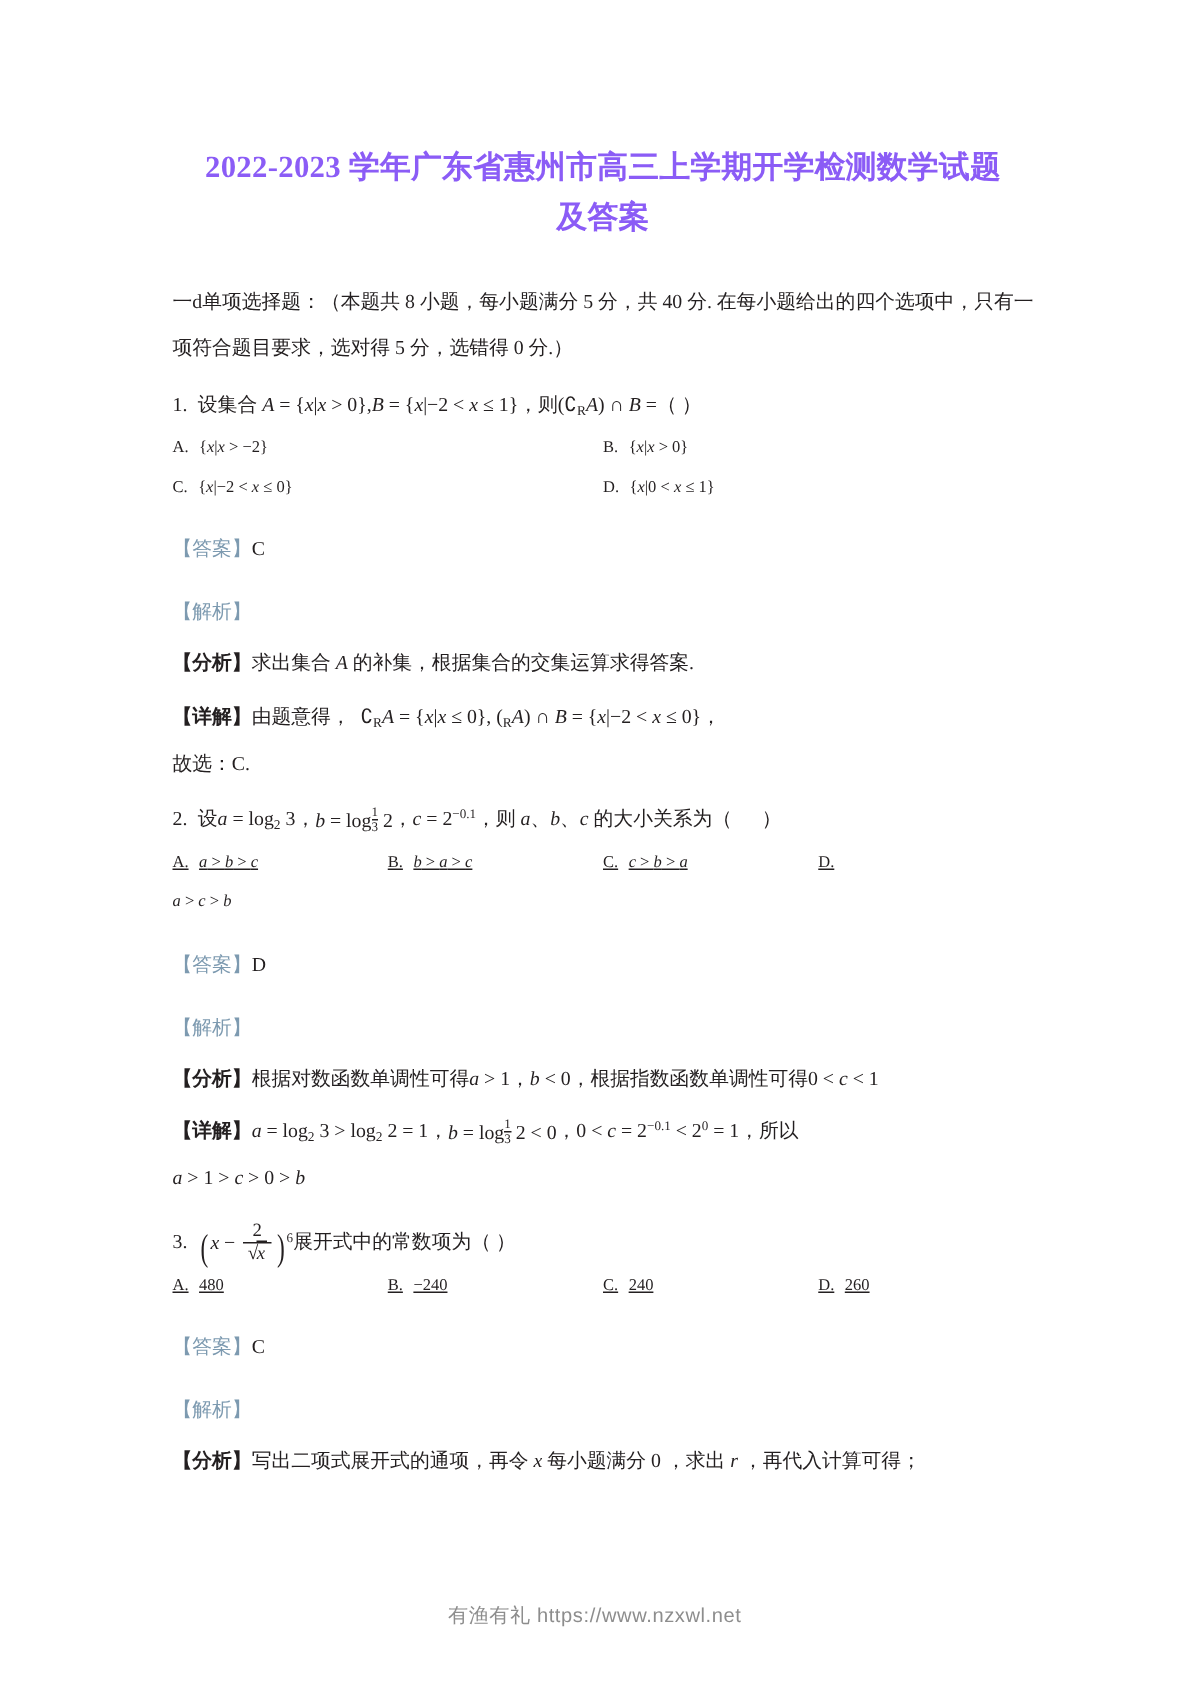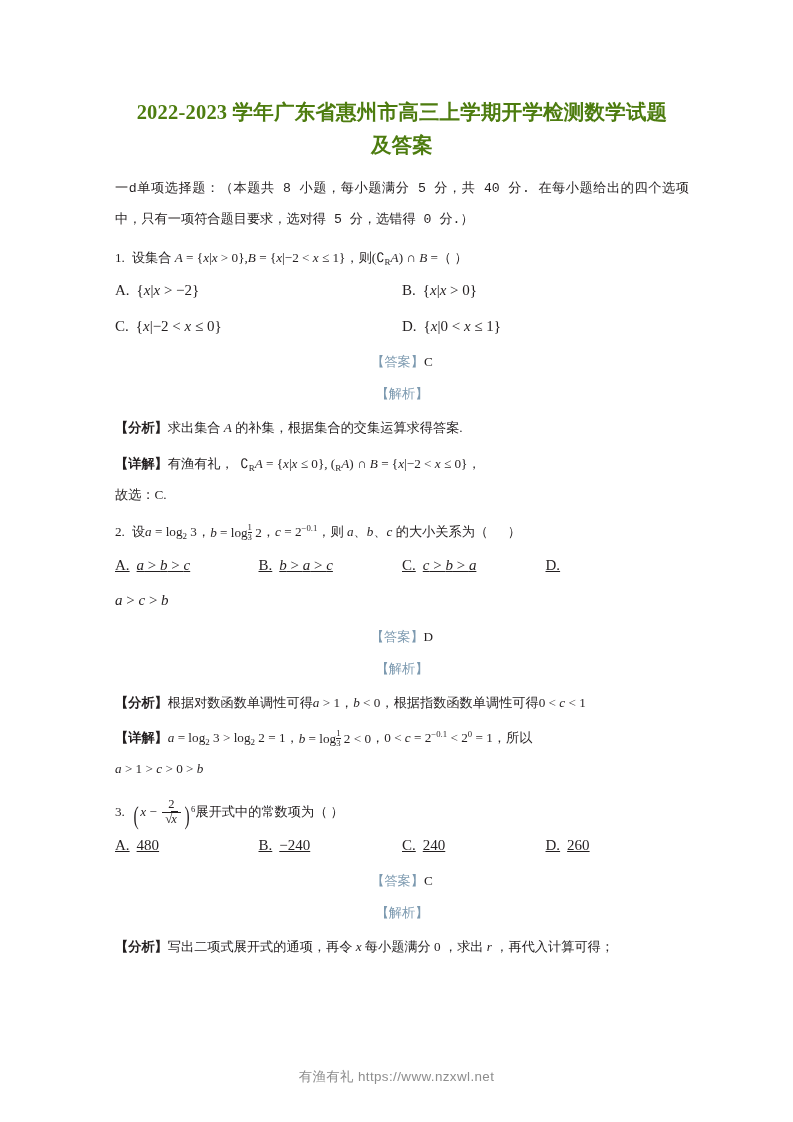--- a/index.html
+++ b/index.html
@@ -25,58 +25,56 @@
   }
   
   .doc-title {
     margin: 0;
     padding-top: 96px;
     text-align: center;
     font-size: 20.5px;
     font-weight: bold;
     line-height: 1.62;
     letter-spacing: .2px;
-    color: #4d7c0f;
+    color: #8b5cf6;
   }
   .doc-title .ttl-line { display: block; }
   
   .para {
     font-size: 13.2px;
     line-height: 2.28;
     text-align: justify;
     margin: 0;
     color: #231f20;
   }
   .intro {
-    margin-top: 12px;
+    margin-top: 24px;
     font-size: 13.2px;
     line-height: 2.3;
-    font-family: Liberation Mono, monospace;
   }
   .q-stem {
     margin-top: 9px;
     font-size: 13.2px;
     line-height: 2.1;
   }
   .q-num { margin-right: 7px; }
   .opts {
     display: flex;
     width: 100%;
     margin-top: 2px;
-    font-size: 15px;
+    font-size: 11px;
     line-height: 2.25;
   }
   .opts .op { flex: 0 0 50%; }
   .opts4 .op { flex: 0 0 25%; text-decoration: underline; }
   .opt-lab { margin-right: 7px; }
   .tag-line {
-    margin-top: 6px;
+    margin-top: 16px;
     font-size: 13.2px;
     line-height: 1.95;
-    text-align: center;
   }
   .tag {
     color: #7d9ab0;
   }
   .ans-val { color: #231f20; }
   .ana {
     margin-top: 7px;
     font-size: 13.2px;
     line-height: 2.18;
     text-align: justify;
@@ -174,21 +172,21 @@
   <div class="tag-line">
     <span class="tag">【答案】</span><span class="ans-val">C</span>
   </div>
   <div class="tag-line">
     <span class="tag">【解析】</span>
   </div>
   <div class="ana">
     <span class="ana-lab">【分析】</span><span>求出集合 <i class="mi">A</i> 的补集，根据集合的交集运算求得答案.</span>
   </div>
   <div class="ana">
-    <span class="ana-lab">【详解】</span><span>有渔有礼，</span><span class="math">&nbsp;&nbsp;<span class="compl">∁</span><span class="sub">R</span><i class="mi">A</i> = {<i class="mi">x</i>|<i class="mi">x</i> ≤ 0}, (<span class="sub">R</span><i class="mi">A</i>) ∩ <i class="mi">B</i> = {<i class="mi">x</i>|−2 &lt; <i class="mi">x</i> ≤ 0}</span><span>，</span>
+    <span class="ana-lab">【详解】</span><span>由题意得，</span><span class="math">&nbsp;&nbsp;<span class="compl">∁</span><span class="sub">R</span><i class="mi">A</i> = {<i class="mi">x</i>|<i class="mi">x</i> ≤ 0}, (<span class="sub">R</span><i class="mi">A</i>) ∩ <i class="mi">B</i> = {<i class="mi">x</i>|−2 &lt; <i class="mi">x</i> ≤ 0}</span><span>，</span>
   </div>
   <div class="sel">
     <span>故选：</span><span>C.</span>
   </div>
 
   <div class="q-stem">
     <span class="q-num">2.</span><span>设</span><span class="math"><i class="mi">a</i> = log<span class="sub">2</span> 3</span><span>，</span><span class="math bigbox"><i class="mi">b</i> = log<span class="logsub"><span class="n">1</span><span class="d">3</span></span> 2</span><span>，</span><span class="math"><i class="mi">c</i> = 2<span class="sup">−0.1</span></span><span>，则 <i class="mi">a</i>、<i class="mi">b</i>、<i class="mi">c</i> 的大小关系为（&nbsp;&nbsp;&nbsp;&nbsp;&nbsp;&nbsp;）</span>
   </div>
 
   <div class="opts opts4">

